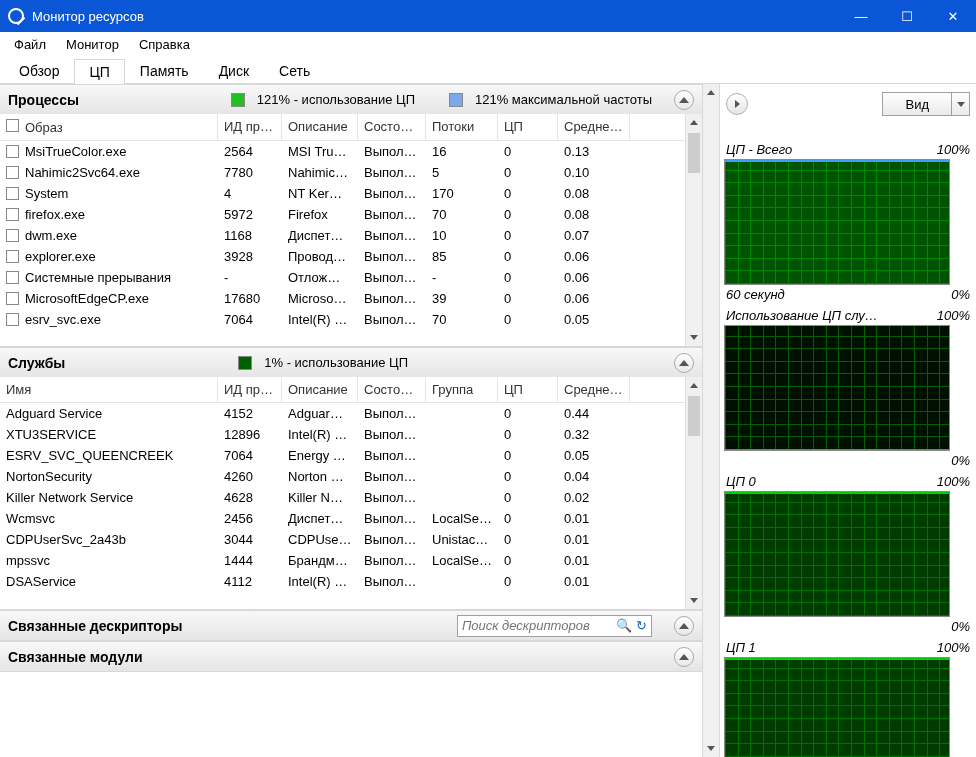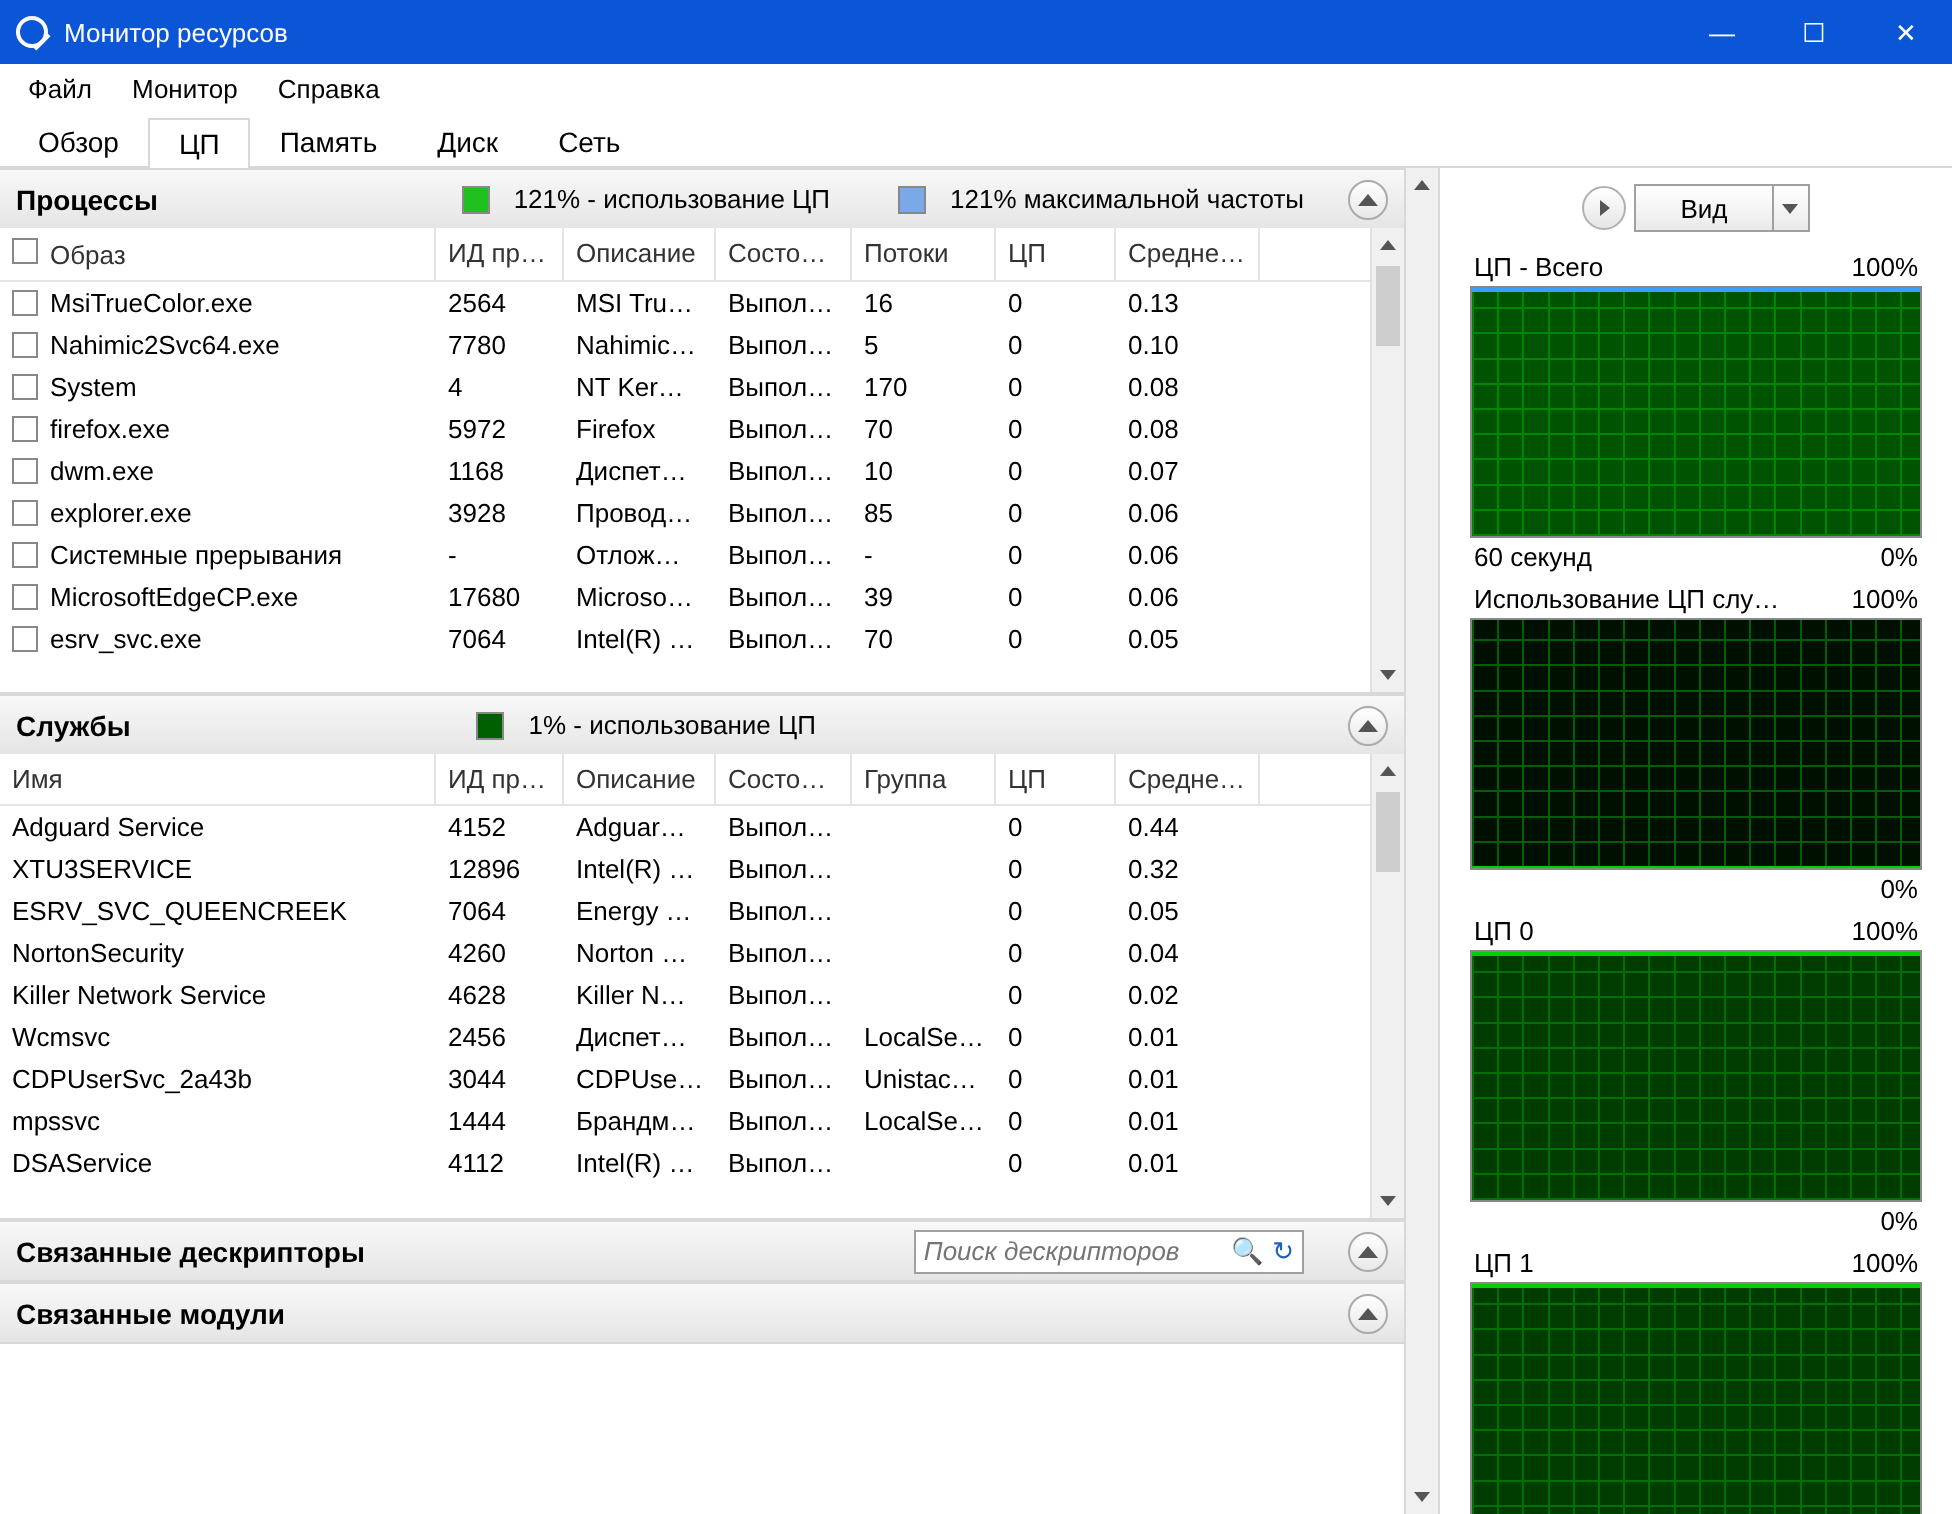--- a/index.html
+++ b/index.html
@@ -17,21 +17,21 @@
 .tabbar { height: 28px; display: flex; align-items: flex-end; border-bottom: 1px solid #d8d8d8; padding-left: 4px; background: #fff; }
 .tab { padding: 4px 14px; border: 1px solid transparent; border-bottom: none; cursor: default; font-size: 14px; }
 .tab.active { background: #fff; border-color: #d8d8d8; position: relative; bottom: -1px; }
 
 .content { display: flex; height: calc(757px - 32px - 24px - 28px); }
 .main-col { flex: 1; position: relative; display: flex; flex-direction: column; border-right: 1px solid #d8d8d8; }
 .main-scroll { position: absolute; right: 0; top: 0; bottom: 0; width: 17px; background: #f0f0f0; border-left: 1px solid #d8d8d8; }
 .main-scroll .sb-btn { height: 17px; display: flex; align-items: center; justify-content: center; color: #606060; }
 .main-scroll .sb-btn.bottom { position: absolute; bottom: 0; left: 0; right: 0; }
 
-.side-col { width: 256px; background: #fff; padding: 6px 4px; overflow: hidden; display: flex; flex-direction: column; gap: 4px; align-items: center; }
+.side-col { width: 256px; background: #fff; padding: 6px 4px; overflow: hidden; display: flex; flex-direction: column; gap: 20px; }
 .side-toolbar { display: flex; align-items: center; gap: 4px; padding: 2px 2px 6px 2px; }
 .circle-btn { width: 22px; height: 22px; border-radius: 50%; border: 1px solid #b0b0b0; background: linear-gradient(#fff,#e5e5e5); display: flex; align-items: center; justify-content: center; cursor: pointer; }
 .view-dd { margin-left: auto; display: flex; align-items: center; border: 1px solid #a0a0a0; background: linear-gradient(#fff,#eaeaea); height: 24px; }
 .view-dd .lbl { padding: 0 22px; }
 .view-dd .arrow { width: 18px; border-left: 1px solid #a0a0a0; display: flex; align-items: center; justify-content: center; height: 100%; }
 
 .panel { margin-right: 17px; border-bottom: 1px solid #d8d8d8; }
 .panel-header { background: linear-gradient(#f8f8f8,#e5e5e5); border-top: 1px solid #d8d8d8; height: 30px; display: flex; align-items: center; padding: 0 8px; gap: 8px; }
 .panel-title { font-weight: 600; font-size: 14px; }
 .legend-sw { width: 14px; height: 14px; border: 1px solid #888; display: inline-block; margin-right: 4px; }
@@ -48,21 +48,21 @@
 .chk { width: 13px; height: 13px; border: 1px solid #888; margin-right: 6px; display: inline-block; flex-shrink: 0; }
 .num { }
 .grid-vscroll { position: absolute; right: 0; top: 0; bottom: 0; width: 17px; background: #f0f0f0; border-left: 1px solid #e0e0e0; }
 .grid-vscroll .sb-btn { height: 17px; display: flex; align-items: center; justify-content: center; color: #606060; }
 .grid-vscroll .thumb { background: #cdcdcd; margin: 0 2px; }
 
 .search-wrap { margin-left: auto; display: flex; align-items: center; border: 1px solid #a0a0a0; background: #fff; height: 22px; padding: 0 4px; gap: 4px; }
 .search-wrap input { border: none; outline: none; font-style: italic; color: #000000; width: 150px; font-size: 13px; }
 .search-icn, .refresh-icn { color: #2060c0; cursor: pointer; }
 
-.chart-block { margin-bottom: 6px; }
+.chart-block { margin-bottom: 6px; font-style: italic; }
 .chart-title-row { display: flex; justify-content: space-between; font-size: 12px; padding: 0 2px 2px 2px; }
 .chart { width: 226px; height: 126px; background: #001000; border: 1px solid #888; position: relative; overflow: hidden; }
 .chart-grid { position: absolute; inset: 0; background-image:
   repeating-linear-gradient(0deg, #006000 0 1px, transparent 1px 12.6px),
   repeating-linear-gradient(90deg, #006000 0 1px, transparent 1px 12.6px); }
 .chart-line { position: absolute; left: 0; right: 0; height: 2px; }
 .chart-footer-row { display: flex; justify-content: space-between; font-size: 12px; padding: 2px 2px 0 2px; }
 
 .arrow-glyph { width: 0; height: 0; display: inline-block; }
 .arrow-down { border-left: 4px solid transparent; border-right: 4px solid transparent; border-top: 5px solid #555; }

